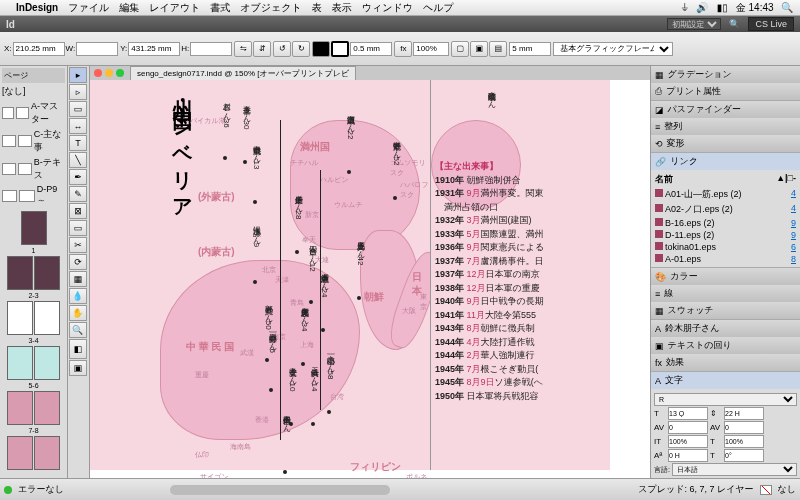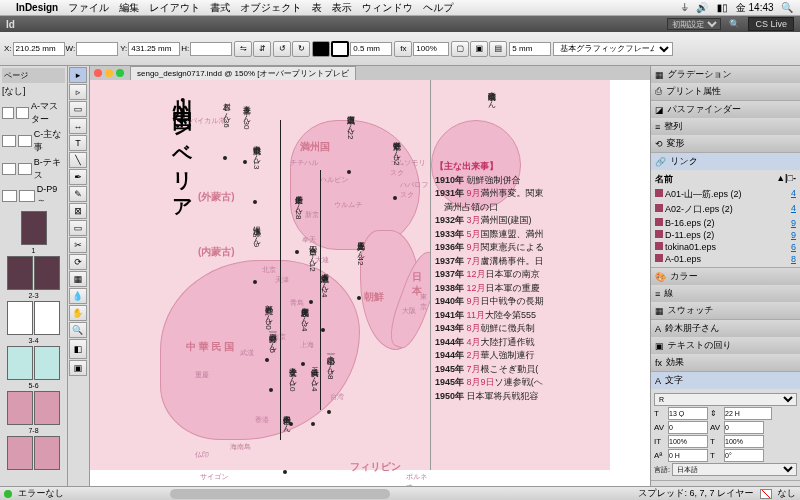--- a/index.html
+++ b/index.html
@@ -49,21 +49,21 @@
 .rpanels { width:150px; background:#dcdcdc; border-left:1px solid #999; display:flex; flex-direction:column; overflow:hidden; }
 .panel { border-bottom:1px solid #aaa; }
 .panel-hd { background:linear-gradient(#d8d8d8,#c0c0c0); padding:2px 4px; font-size:8px; display:flex; align-items:center; gap:4px; }
 .panel-bd { padding:2px 4px; font-size:8px; }
 .link-row { display:flex; justify-content:space-between; padding:1px 0; font-size:7px;gap:24px; }
 .link-row .sq { width:8px; height:8px; background:#a04060; display:inline-block; margin-right:2px; }
 .char-panel { padding:3px; }
 .char-row { display:flex; gap:2px; align-items:center; margin:1px 0; }
 .char-row input,.char-row select { height:13px; font-size:7px; border:1px solid #999; }
 .char-row .lbl { width:12px; font-size:8px; }
-.statusbar { position:absolute; bottom:0; left:0; right:0; height:14px; background:linear-gradient(#e8e8e8,#d0d0d0); border-top:1px solid #999; display:flex; align-items:center; padding:0 4px; font-size:8px; gap:6px; }
+.statusbar { position:absolute; bottom:0; left:0; right:0; height:22px; background:linear-gradient(#e8e8e8,#d0d0d0); border-top:1px solid #999; display:flex; align-items:center; padding:0 4px; font-size:8px; gap:6px; }
 .sb-scroll { height:10px; background:#bbb; border-radius:5px; }
 .floating-toolbar { position:absolute; top:68px; left:464px; height:14px; background:linear-gradient(#e8e8e8,#c8c8c8); border:1px solid #888; display:flex; gap:1px; padding:1px; }
 .floating-toolbar .ft { width:14px; height:11px; background:#eee; border:1px solid #aaa; font-size:7px; display:flex; align-items:center; justify-content:center;}
 </style>
 </head>
 <body>
 
 <div class="menubar">
   <span class="apple"></span>
   <span style="font-weight:bold">InDesign</span>
@@ -442,21 +442,21 @@
           <span>文字</span>
         </div>
       <div class="char-panel">
         <div class="char-row">
             <select style="width:100%"><option>R</option></select>
           </div>
         <div class="char-row">
             <span class="lbl">T</span>
             <input style="width: 40px;" value="13 Q">
             <span class="lbl">⇕</span>
-            <input style="width: 48px;" value="22 H">
+            <input style="width: 40px;" value="22 H">
           </div>
         <div class="char-row">
             <span class="lbl">AV</span>
             <input style="width: 40px;" value="0">
             <span class="lbl">AV</span>
             <input style="width: 40px;" value="0">
           </div>
         <div class="char-row">
             <span class="lbl">IT</span>
             <input style="width: 40px;" value="100%">

